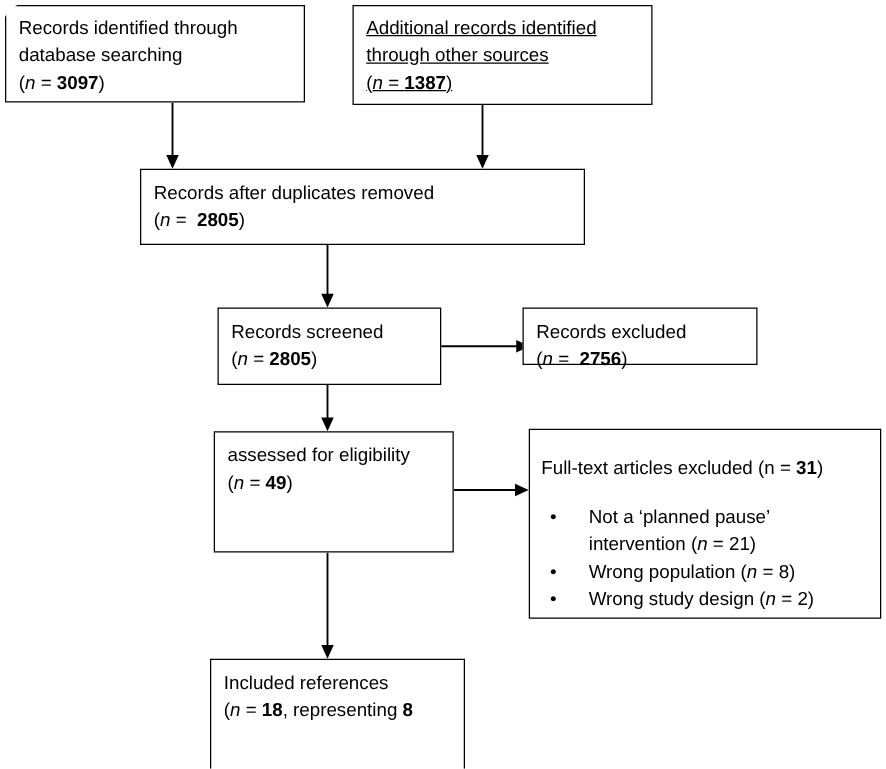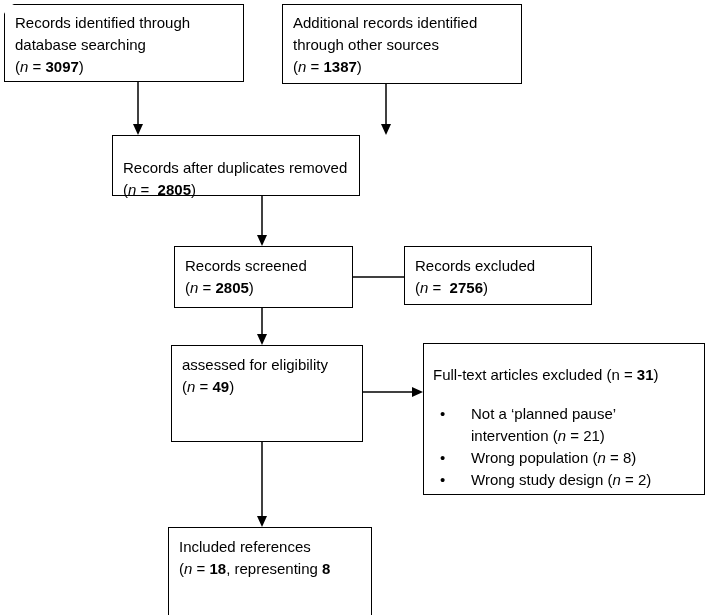--- a/index.html
+++ b/index.html
@@ -25,24 +25,24 @@
     box-sizing: border-box;
     background: #ffffff;
     border: 1.5px solid #000000;
     padding: 7px 10px;
   }
   .bline { white-space: pre-wrap; }
   .bline i { font-style: italic; }
   .bline b { font-weight: bold; }
   
   #box-identified        { left: 4px;   top: 4px;   width: 240px; height: 78px; }
-  #box-additional        { left: 282px; top: 4px;   width: 240px; height: 80px; }
-  #box-duplicates        { left: 112px; top: 135px; width: 248px; height: 61px; padding-top: 21px; }
+  #box-additional        { left: 282px; top: 4px;   width: 240px; height: 80px; text-decoration: underline; }
+  #box-duplicates        { left: 112px; top: 135px; width: 356px; height: 61px; padding-top: 8px; }
   #box-screened          { left: 174px; top: 246px; width: 179px; height: 62px; padding-top: 8px; }
-  #box-records-excluded  { left: 404px; top: 246px; width: 188px; height: 59px; padding-top: 8px; }
+  #box-records-excluded  { left: 418px; top: 246px; width: 188px; height: 46px; padding-top: 8px; }
   #box-fulltext          { left: 171px; top: 345px; width: 192px; height: 97px; padding-top: 8px; }
   #box-fulltext-excluded { left: 423px; top: 343px; width: 282px; height: 152px; padding-top: 20px; padding-left: 9px; }
   #box-included          { left: 168px; top: 527px; width: 204px; height: 101px; padding-top: 8px; }
   
   .bullet-list { margin-top: 17px; }
   .bullet-row { display: flex; align-items: flex-start; }
   .bullet-dot {
     flex: 0 0 38px;
     padding-left: 7px;
     box-sizing: border-box;

